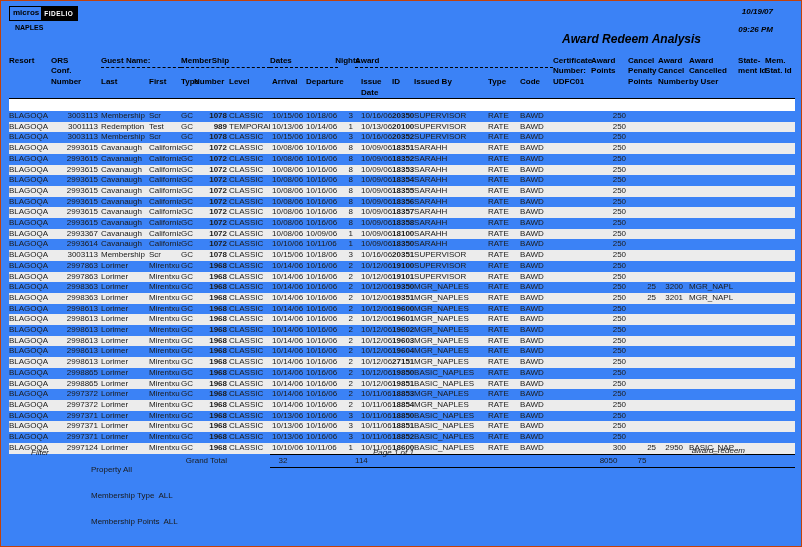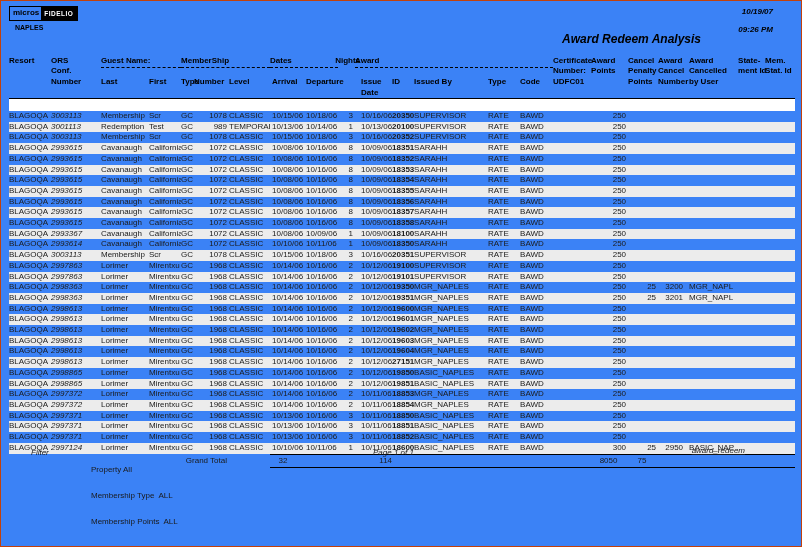--- a/index.html
+++ b/index.html
@@ -14,32 +14,32 @@
   .title{position:absolute;top:31px;left:0;width:700px;text-align:right;font-size:12px;font-weight:bold;font-style:italic;}
   
   table.rpt{position:absolute;top:55px;left:8px;width:786px;border-collapse:collapse;table-layout:fixed;}
   .rpt th{font-size:8px;font-weight:bold;text-align:left;padding:0;vertical-align:top;overflow:visible;white-space:nowrap;line-height:10px;height:10px;color:#000;}
   .rpt tr.h3 th{line-height:11px;height:11px;}
   .rpt tr.h4 th{line-height:11px;height:11px;border-bottom:1px solid #000;}
   .grp{text-align:center;}
   .dash{height:0;border-top:1px dashed #000;margin-top:1px;}
   .nights-th{position:relative;}
   .nights-th span{position:absolute;right:-5px;top:0;}
-  .ac{text-align:right;}
+  .ac{text-align:left;}
   .ar{text-align:center;}
   .pl2{padding-left:2px!important;}
   .pl4{padding-left:4px!important;}
   .pl6{padding-left:6px!important;}
   .pr2{padding-right:2px!important;}
   .pr8{padding-right:8px!important;}
   .rpt tbody td{font-size:8px;line-height:10.7px;height:10.7px;padding:0;overflow:hidden;white-space:nowrap;color:#1a1a1a;}
   .rpt tbody tr.alt{background:#ececec;}
   .rpt tbody tr.spacer td{height:12px;background:#fff;}
-  .rpt tbody td:nth-child(2){text-align:left;padding-right:3px;font-style:italic;}
-  .rpt tbody td:nth-child(6){text-align:right;}
+  .rpt tbody td:nth-child(2){text-align:right;padding-right:3px;}
+  .rpt tbody td:nth-child(6){text-align:right;font-weight:bold;}
   .rpt tbody td:nth-child(7){padding-left:2px;}
   .rpt tbody td:nth-child(8){padding-left:2px;}
   .rpt tbody td:nth-child(9){padding-left:2px;}
   .rpt tbody td:nth-child(10){text-align:right;padding-right:2px;}
   .rpt tbody td:nth-child(11){padding-left:6px;}
   .rpt tbody td:nth-child(12){text-align:right;font-weight:bold;}
   .rpt tbody td:nth-child(17){text-align:right;padding-right:2px;}
   .rpt tbody td:nth-child(18){text-align:right;padding-right:2px;}
   .rpt tbody td:nth-child(19){text-align:right;padding-right:2px;}
   .rpt tbody td:nth-child(20){padding-left:4px;}

